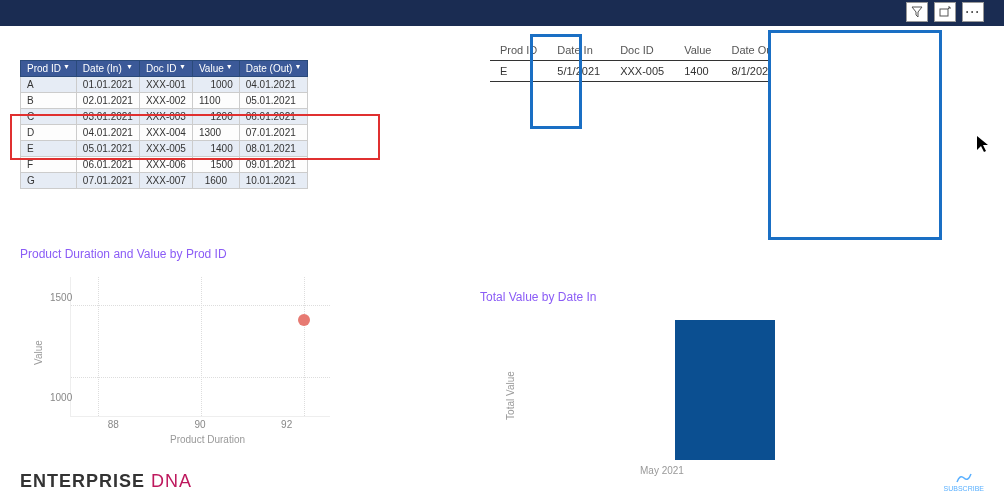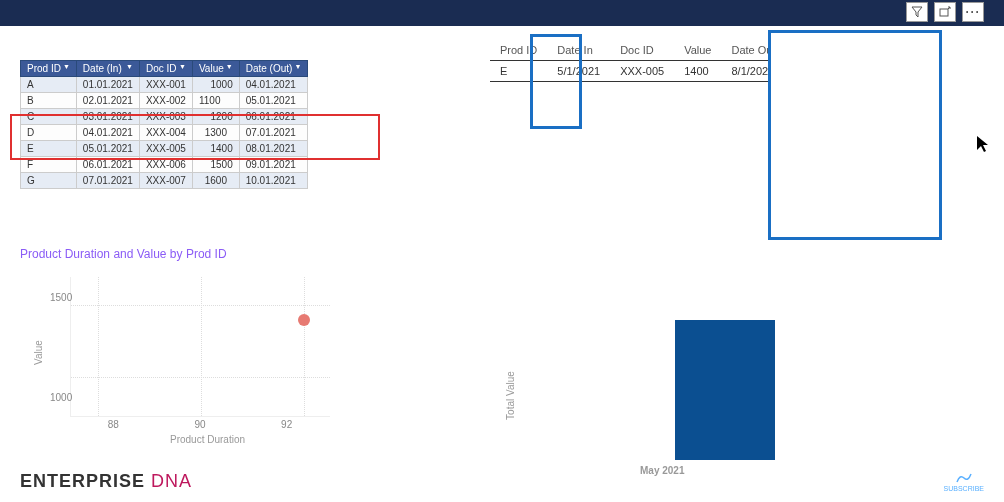--- a/index.html
+++ b/index.html
@@ -36,21 +36,21 @@
   .gridline-v { position: absolute; top: 0; height: 100%; border-left: 1px dotted #ddd; }
   .dot { position: absolute; width: 12px; height: 12px; background: #e77a72; border-radius: 50%; transform: translate(-50%, -50%); }
   .axis-label-y { position: absolute; left: 30px; font-size: 10px; color: #888; transform: translateY(-50%); }
   .axis-label-x { position: absolute; bottom: 27px; font-size: 10px; color: #888; transform: translateX(-50%); }
   .axis-title-y { position: absolute; left: 6px; top: 100px; transform: rotate(-90deg); font-size: 10px; color: #999; }
   .axis-title-x { position: absolute; left: 150px; bottom: 12px; font-size: 10px; color: #999; }
   .bar-area { position: absolute; left: 480px; top: 290px; width: 300px; height: 200px; }
   .bar-plot { position: absolute; left: 40px; top: 30px; width: 260px; height: 140px; }
   .bar-rect { position: absolute; background: #0b4f91; }
   .bar-title-y { position: absolute; left: 6px; top: 100px; transform: rotate(-90deg); font-size: 10px; color: #999; }
-  .bar-label-x { position: absolute; left: 160px; bottom: 14px; font-size: 10px; color: #999; font-weight: bold; }
+  .bar-label-x { position: absolute; left: 160px; bottom: 14px; font-size: 10px; color: #999; }
   .logo { position: absolute; left: 20px; bottom: 10px; font-family: Arial, sans-serif; font-size: 18px; letter-spacing: 1px; }
   .logo .bold { font-weight: 900; margin-top: 20px; }
   .logo .light { font-weight: 300; color: #be185d; }
   .subscribe { position: absolute; right: 20px; bottom: 10px; font-size: 7px; color: #5ab0ff; text-align: center; }
   .subscribe svg { display:block; margin:0 auto 1px; }
   .cursor { position: absolute; right: 12px; top: 135px; font-size: 18px; color: #000; }
 </style>
 </head>
 <body>
 
@@ -100,21 +100,21 @@
         <td>C</td>
         <td>03.01.2021</td>
         <td>XXX-003</td>
         <td style="text-align: right;">1200</td>
         <td>06.01.2021</td>
       </tr>
       <tr>
         <td>D</td>
         <td>04.01.2021</td>
         <td>XXX-004</td>
-        <td style="text-align: center;">1300</td>
+        <td style="text-align: left;">1300</td>
         <td>07.01.2021</td>
       </tr>
       <tr>
         <td>E</td>
         <td>05.01.2021</td>
         <td>XXX-005</td>
         <td style="text-align: right;">1400</td>
         <td>08.01.2021</td>
       </tr>
       <tr>
@@ -231,20 +231,21 @@
     </div>
   <div id="scatter-x-labels">
       <div class="axis-label-x" style="left: 93.3333px;">88</div>
       <div class="axis-label-x" style="left: 180px;">90</div>
       <div class="axis-label-x" style="left: 266.667px;">92</div>
     </div>
   <div class="axis-title-x">Product Duration</div>
 </div>
 
 <div class="bar-area">
+  <div class="chart-title">Total Value by Date In</div>
   <div class="bar-title-y">Total Value</div>
   <div class="bar-plot">
     <div class="bar-rect" style="left:155px; top:0; width:100px; height:140px;"></div>
   </div>
   <div class="bar-label-x">May 2021</div>
 </div>
 
 <div class="logo">
   <span class="bold">ENTERPRISE</span><span class="light"> DNA</span>
 </div>

